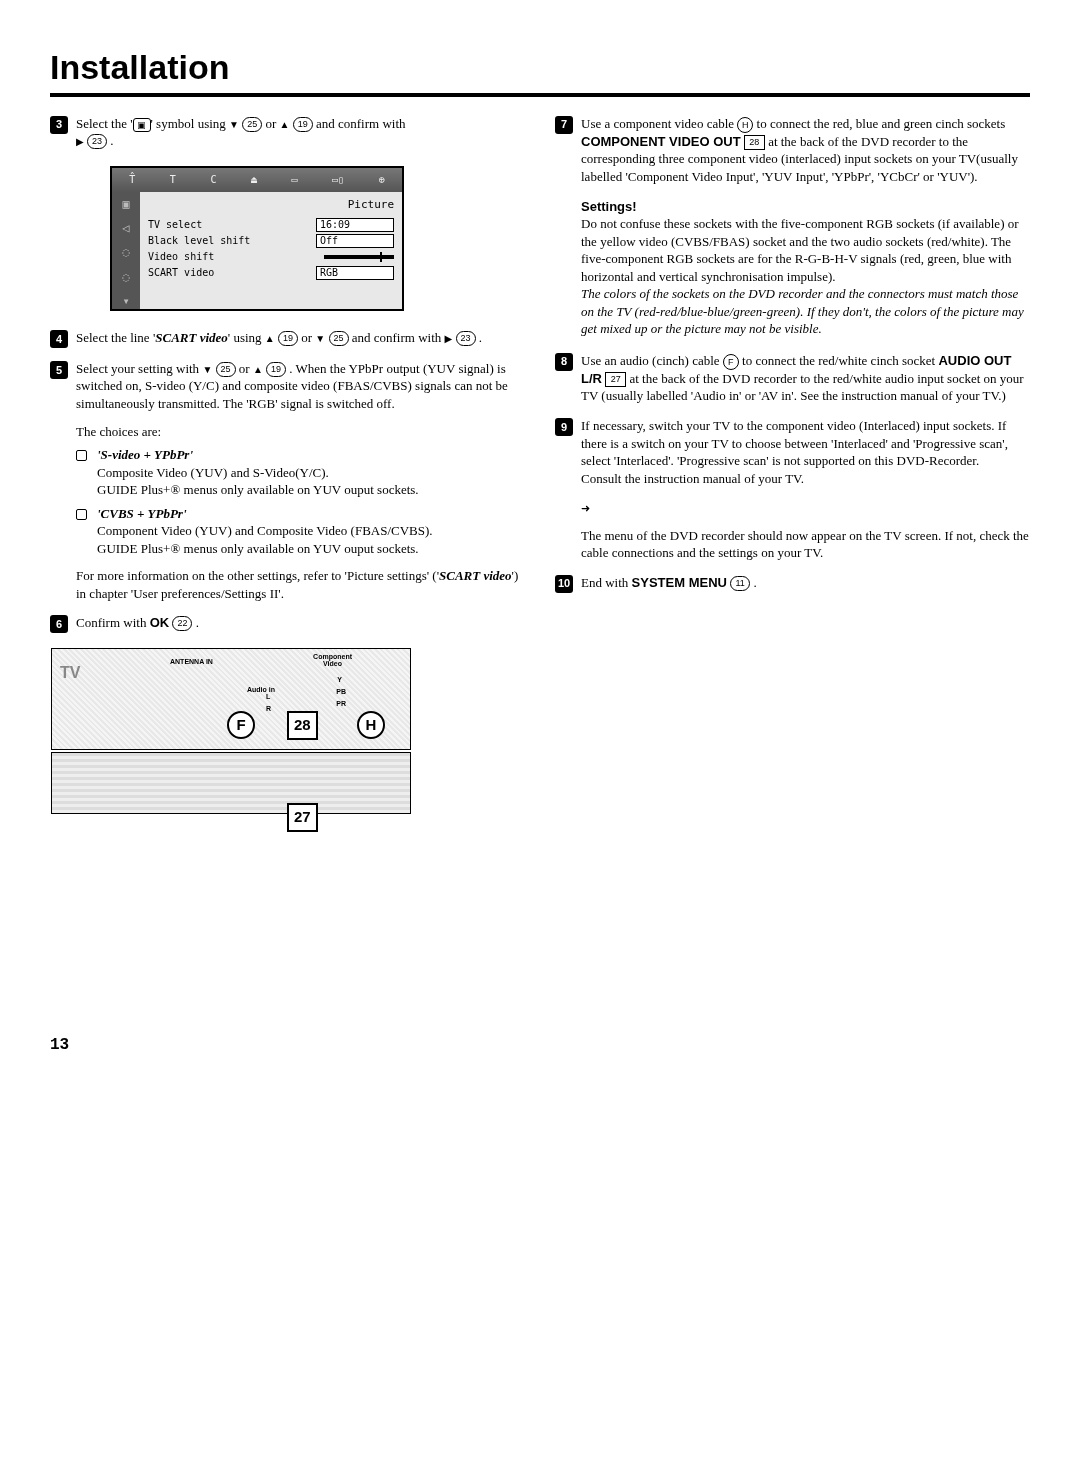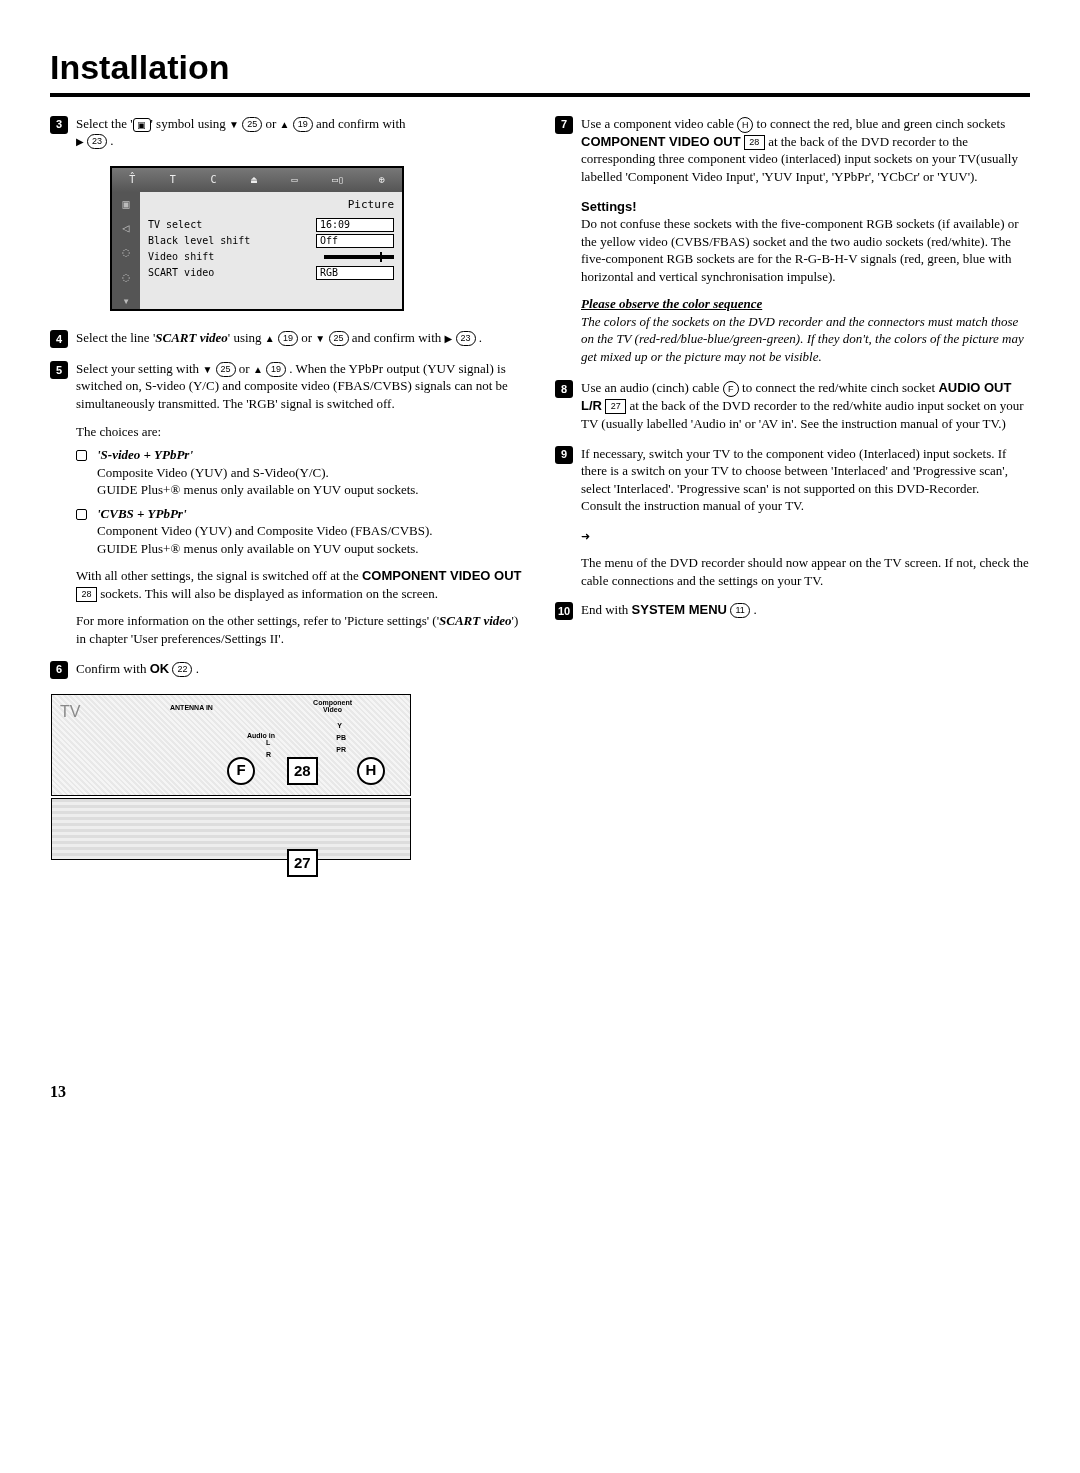--- a/index.html
+++ b/index.html
@@ -185,22 +185,22 @@
     font-size: 8px;
     position: relative;
   }
   .dg-tv {
     border: 1px solid #000;
     height: 100px;
     background: repeating-linear-gradient(45deg,#f5f5f5,#f5f5f5 2px,#e8e8e8 2px,#e8e8e8 4px);
     position: relative;
   }
   .dg-tv-label {
-    position: absolute; top: 6px; left: 8px;
-    font-size: 16px; color: #888;
+    position: absolute; top: 13px; left: 8px;
+    font-size: 16px; color: #888; font-weight: bold;
   }
   .dg-ant { position:absolute; top:8px; left:118px; font-weight:bold; font-size:7px; }
   .dg-comp { position:absolute; top:4px; right:58px; font-weight:bold; font-size:7px; text-align:center; line-height:1; }
   .dg-aud { position:absolute; top:36px; left:195px; font-weight:bold; font-size:7px; }
   .dg-y { position:absolute; top:26px; right:68px; font-weight:bold; font-size:7px; }
   .dg-pb { position:absolute; top:38px; right:64px; font-weight:bold; font-size:7px; }
   .dg-pr { position:absolute; top:50px; right:64px; font-weight:bold; font-size:7px; }
   .dg-l { position:absolute; top:43px; left:214px; font-weight:bold; font-size:7px; }
   .dg-r { position:absolute; top:55px; left:214px; font-weight:bold; font-size:7px; }
   .dg-circle {
@@ -223,21 +223,21 @@
   }
   .dg-rec {
     margin-top: 2px;
     border: 1px solid #000;
     height: 60px;
     background:
       repeating-linear-gradient(0deg,#eee,#eee 3px,#ddd 3px,#ddd 6px);
     position: relative;
   }
   .pagenum {
-    font-family: Liberation Serif, serif;
+    font-family: Liberation Mono, monospace;
     font-size: 16px;
     font-weight: bold;
     margin-top: 220px;
   }
 </style>
 </head>
 <body>
 
 <h1>Installation</h1>
 <hr class="rule">
@@ -319,23 +319,20 @@
 
         <div class="choice">
           <span class="bullet-o"></span>
           <div class="choice-body">
             <span class="ital-bold">'CVBS + YPbPr'</span><br>
             <span>Component Video (YUV) and Composite Video (FBAS/CVBS).</span><br>
             <span>GUIDE Plus+® menus only available on YUV ouput sockets.</span>
           </div>
         </div>
 
-        <div class="para">
-          <span>With all other settings, the signal is switched off at the </span><span class="sans-bold">COMPONENT VIDEO OUT</span> <span class="refsq">28</span><span> sockets. This will also be displayed as information on the screen.</span>
-        </div>
 
         <div class="para">
           <span>For more information on the other settings, refer to 'Picture settings' ('</span><span class="ital-bold">SCART video</span><span>') in chapter 'User preferences/Settings II'.</span>
         </div>
       </div>
     </div>
 
     <div class="step">
       <span class="stepnum">6</span>
       <div class="stepbody">
@@ -371,21 +368,20 @@
     <div class="step">
       <span class="stepnum">7</span>
       <div class="stepbody">
         <span>Use a component video cable </span><span class="refletter">H</span><span> to connect the red, blue and green cinch sockets </span><span class="sans-bold">COMPONENT VIDEO OUT</span> <span class="refsq">28</span><span> at the back of the DVD recorder to the corresponding three component video (interlaced) input sockets on your TV(usually labelled 'Component Video Input', 'YUV Input', 'YPbPr', 'YCbCr' or 'YUV').</span>
       </div>
     </div>
 
     <div class="indent">
       <div class="para warning-title">Settings!</div>
       <div>Do not confuse these sockets with the five-component RGB sockets (if available) or the yellow video (CVBS/FBAS) socket and the two audio sockets (red/white). The five-component RGB sockets are for the R-G-B-H-V signals (red, green, blue with horizontal and vertical synchronisation impulse).</div>
-      <div class="para ital-bold underline">Please observe the color sequence</div>
       <div class="ital">The colors of the sockets on the DVD recorder and the connectors must match those on the TV (red-red/blue-blue/green-green). If they don't, the colors of the picture may get mixed up or the picture may not be visible.</div>
     </div>
 
     <div class="step" style="margin-top:14px;">
       <span class="stepnum">8</span>
       <div class="stepbody">
         <span>Use an audio (cinch) cable </span><span class="refletter">F</span><span> to connect the red/white cinch socket </span><span class="sans-bold">AUDIO OUT L/R</span> <span class="refsq">27</span><span> at the back of the DVD recorder to the red/white audio input socket on your TV (usually labelled 'Audio in' or 'AV in'. See the instruction manual of your TV.)</span>
       </div>
     </div>
 

